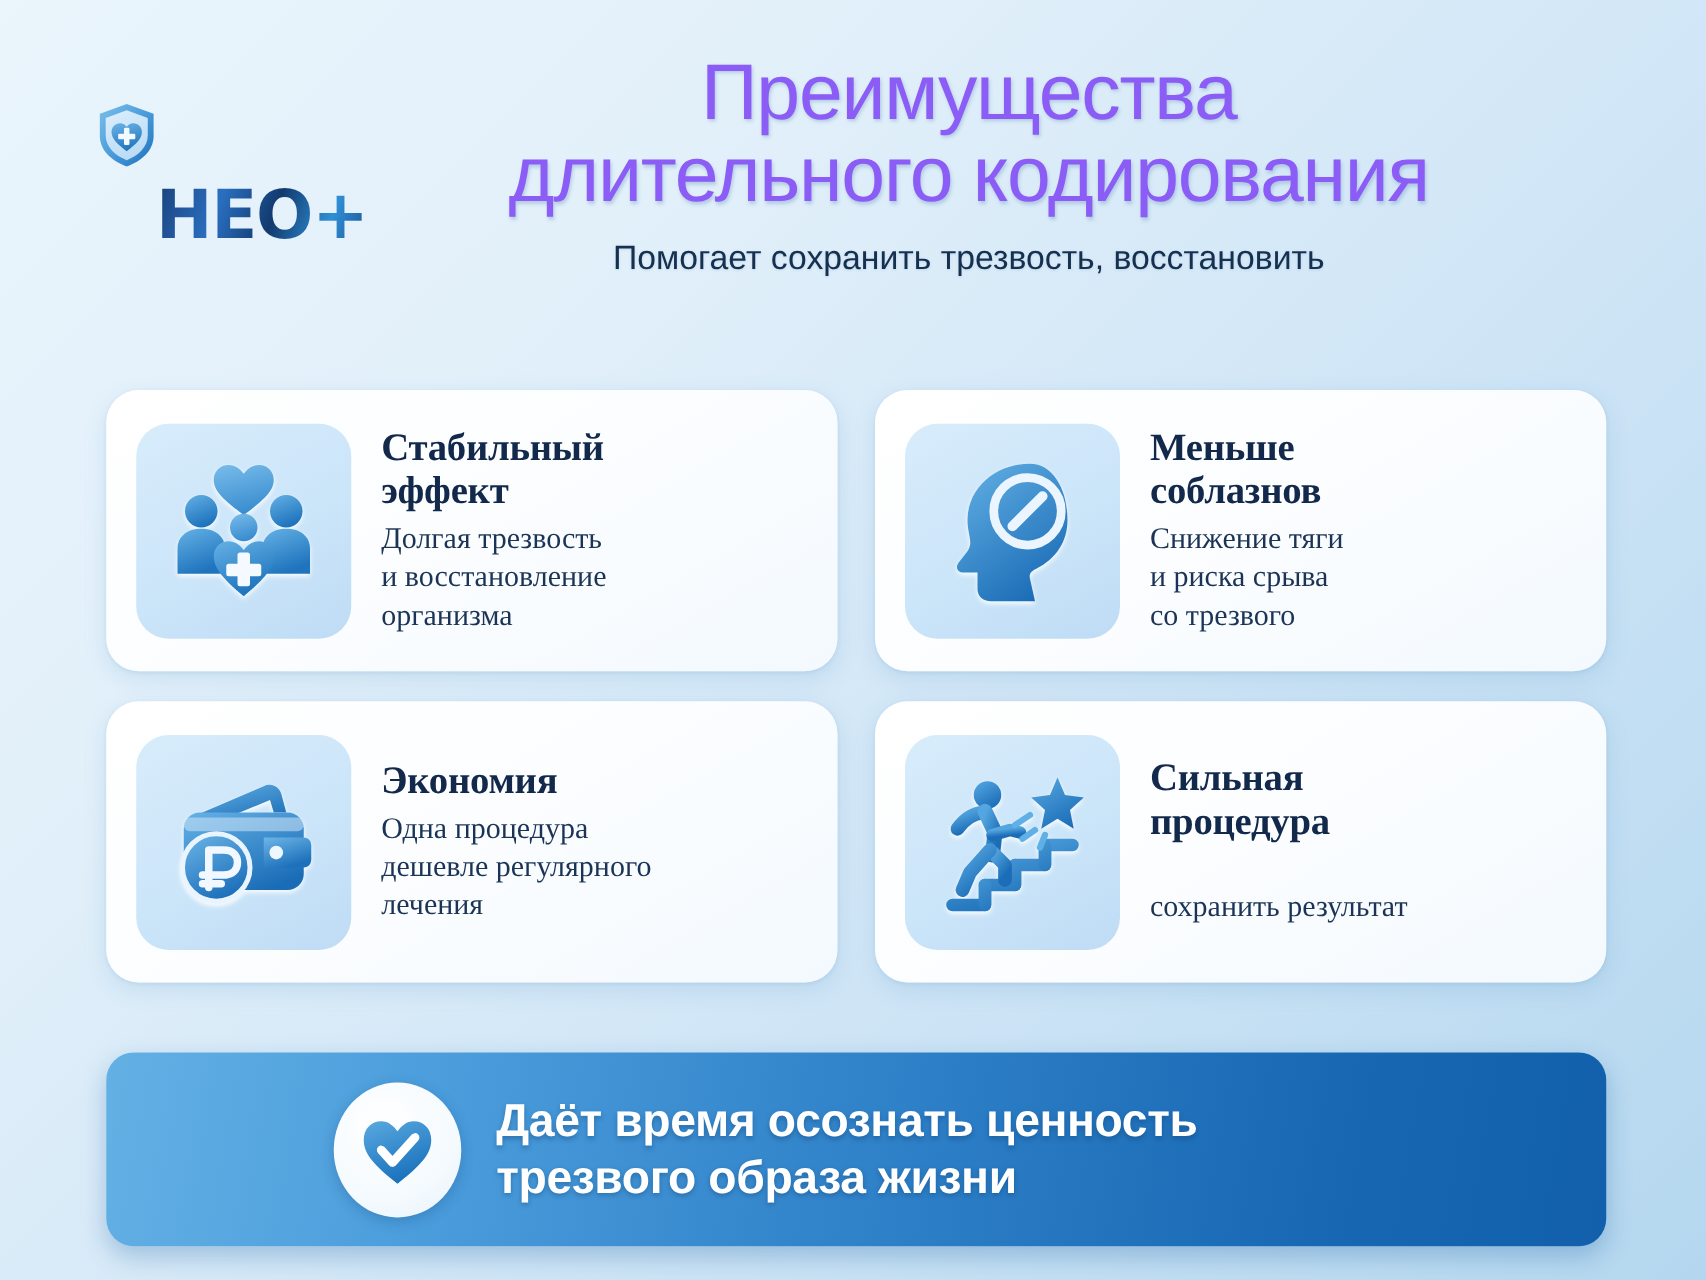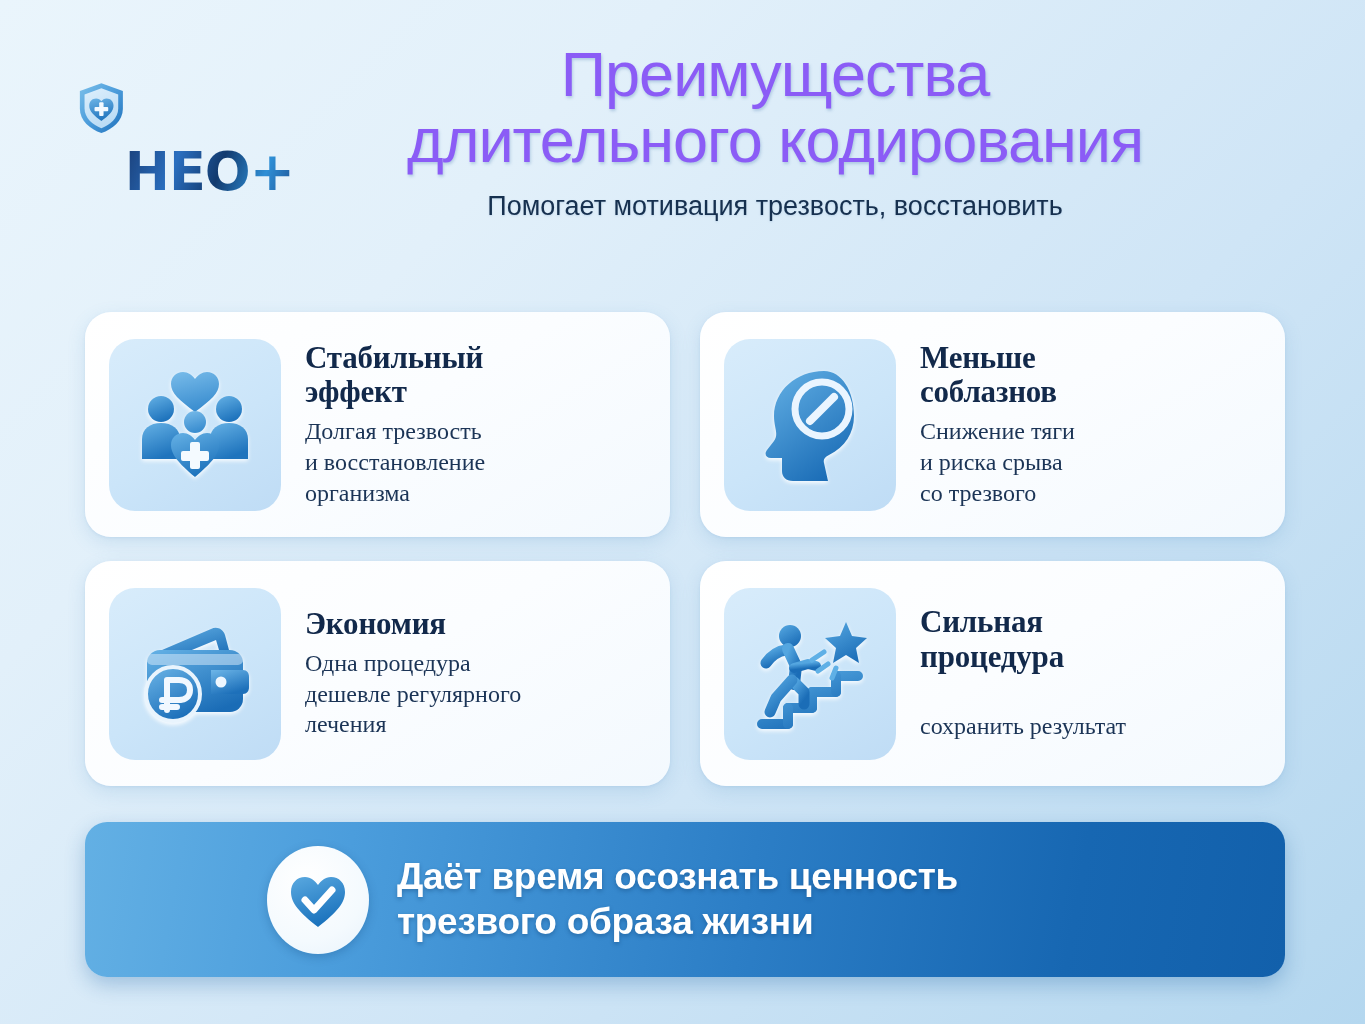--- a/index.html
+++ b/index.html
@@ -119,21 +119,21 @@
   }
   .card-desc {
     font-size:24px;
     line-height:1.28;
     color:#1b3456;
   }
 
   
   .banner {
     position:absolute;
-    left:85px; top:822px;
+    left:85px; top:842px;
     width:1200px; height:155px;
     border-radius:22px;
     background:linear-gradient(100deg,#63b0e4 0%,#4b9ddc 22%,#2c7ec6 55%,#1767b2 82%,#1260ab 100%);
     box-shadow:0 8px 20px rgba(30,100,165,.3);
     display:flex;
     align-items:center;
     padding-left:182px;
     gap:28px;
   }
   .banner-badge {
@@ -191,21 +191,21 @@
       </div>
       <div class="brand-name">НЕО+</div>
     </div>
 
     <div class="title-block">
       <h1 class="poster-title">
         <span>Преимущества</span><br>
         <span>длительного кодирования</span>
       </h1>
       <p class="poster-subtitle">
-        <span>Помогает мотивация трезвость, восстановить</span><br>
+        <span>Помогает сохранить трезвость, восстановить</span><br>
       </p>
     </div>
   </div>
 
   <div class="cards">
 
     <div class="card">
       <div class="icon-tile">
         <svg viewBox="0 0 132 132" xmlns="http://www.w3.org/2000/svg">
           <defs>

